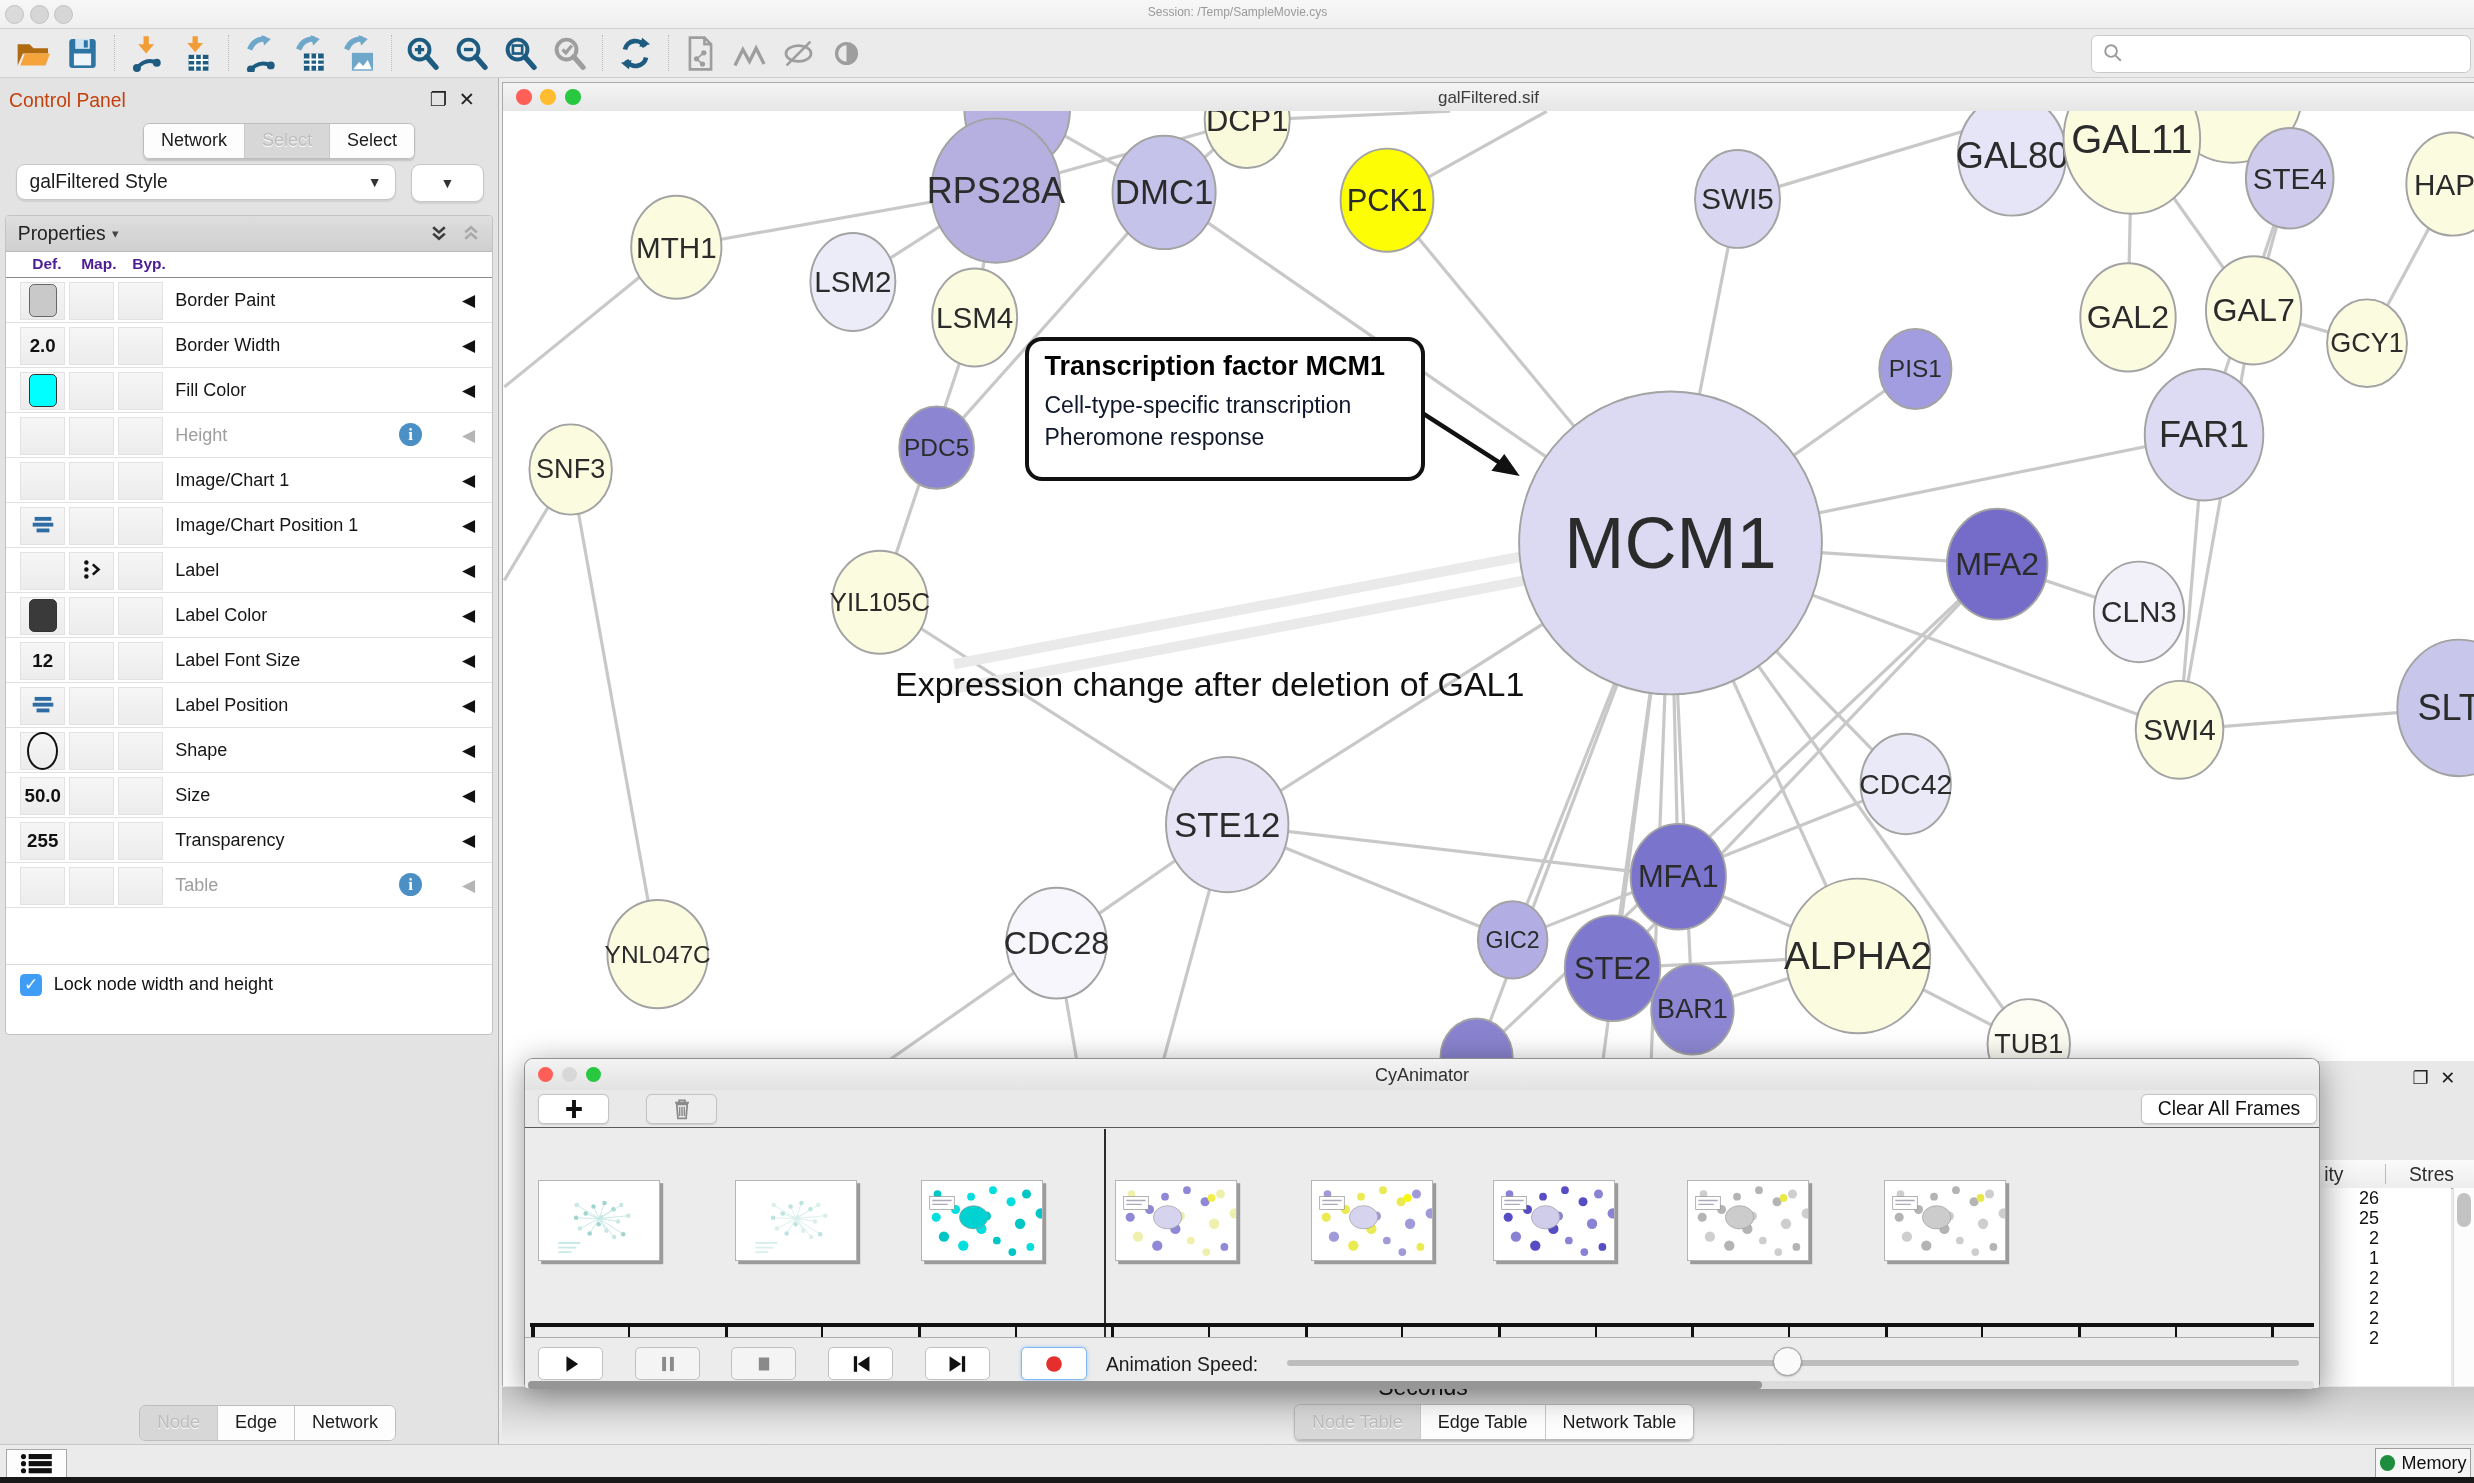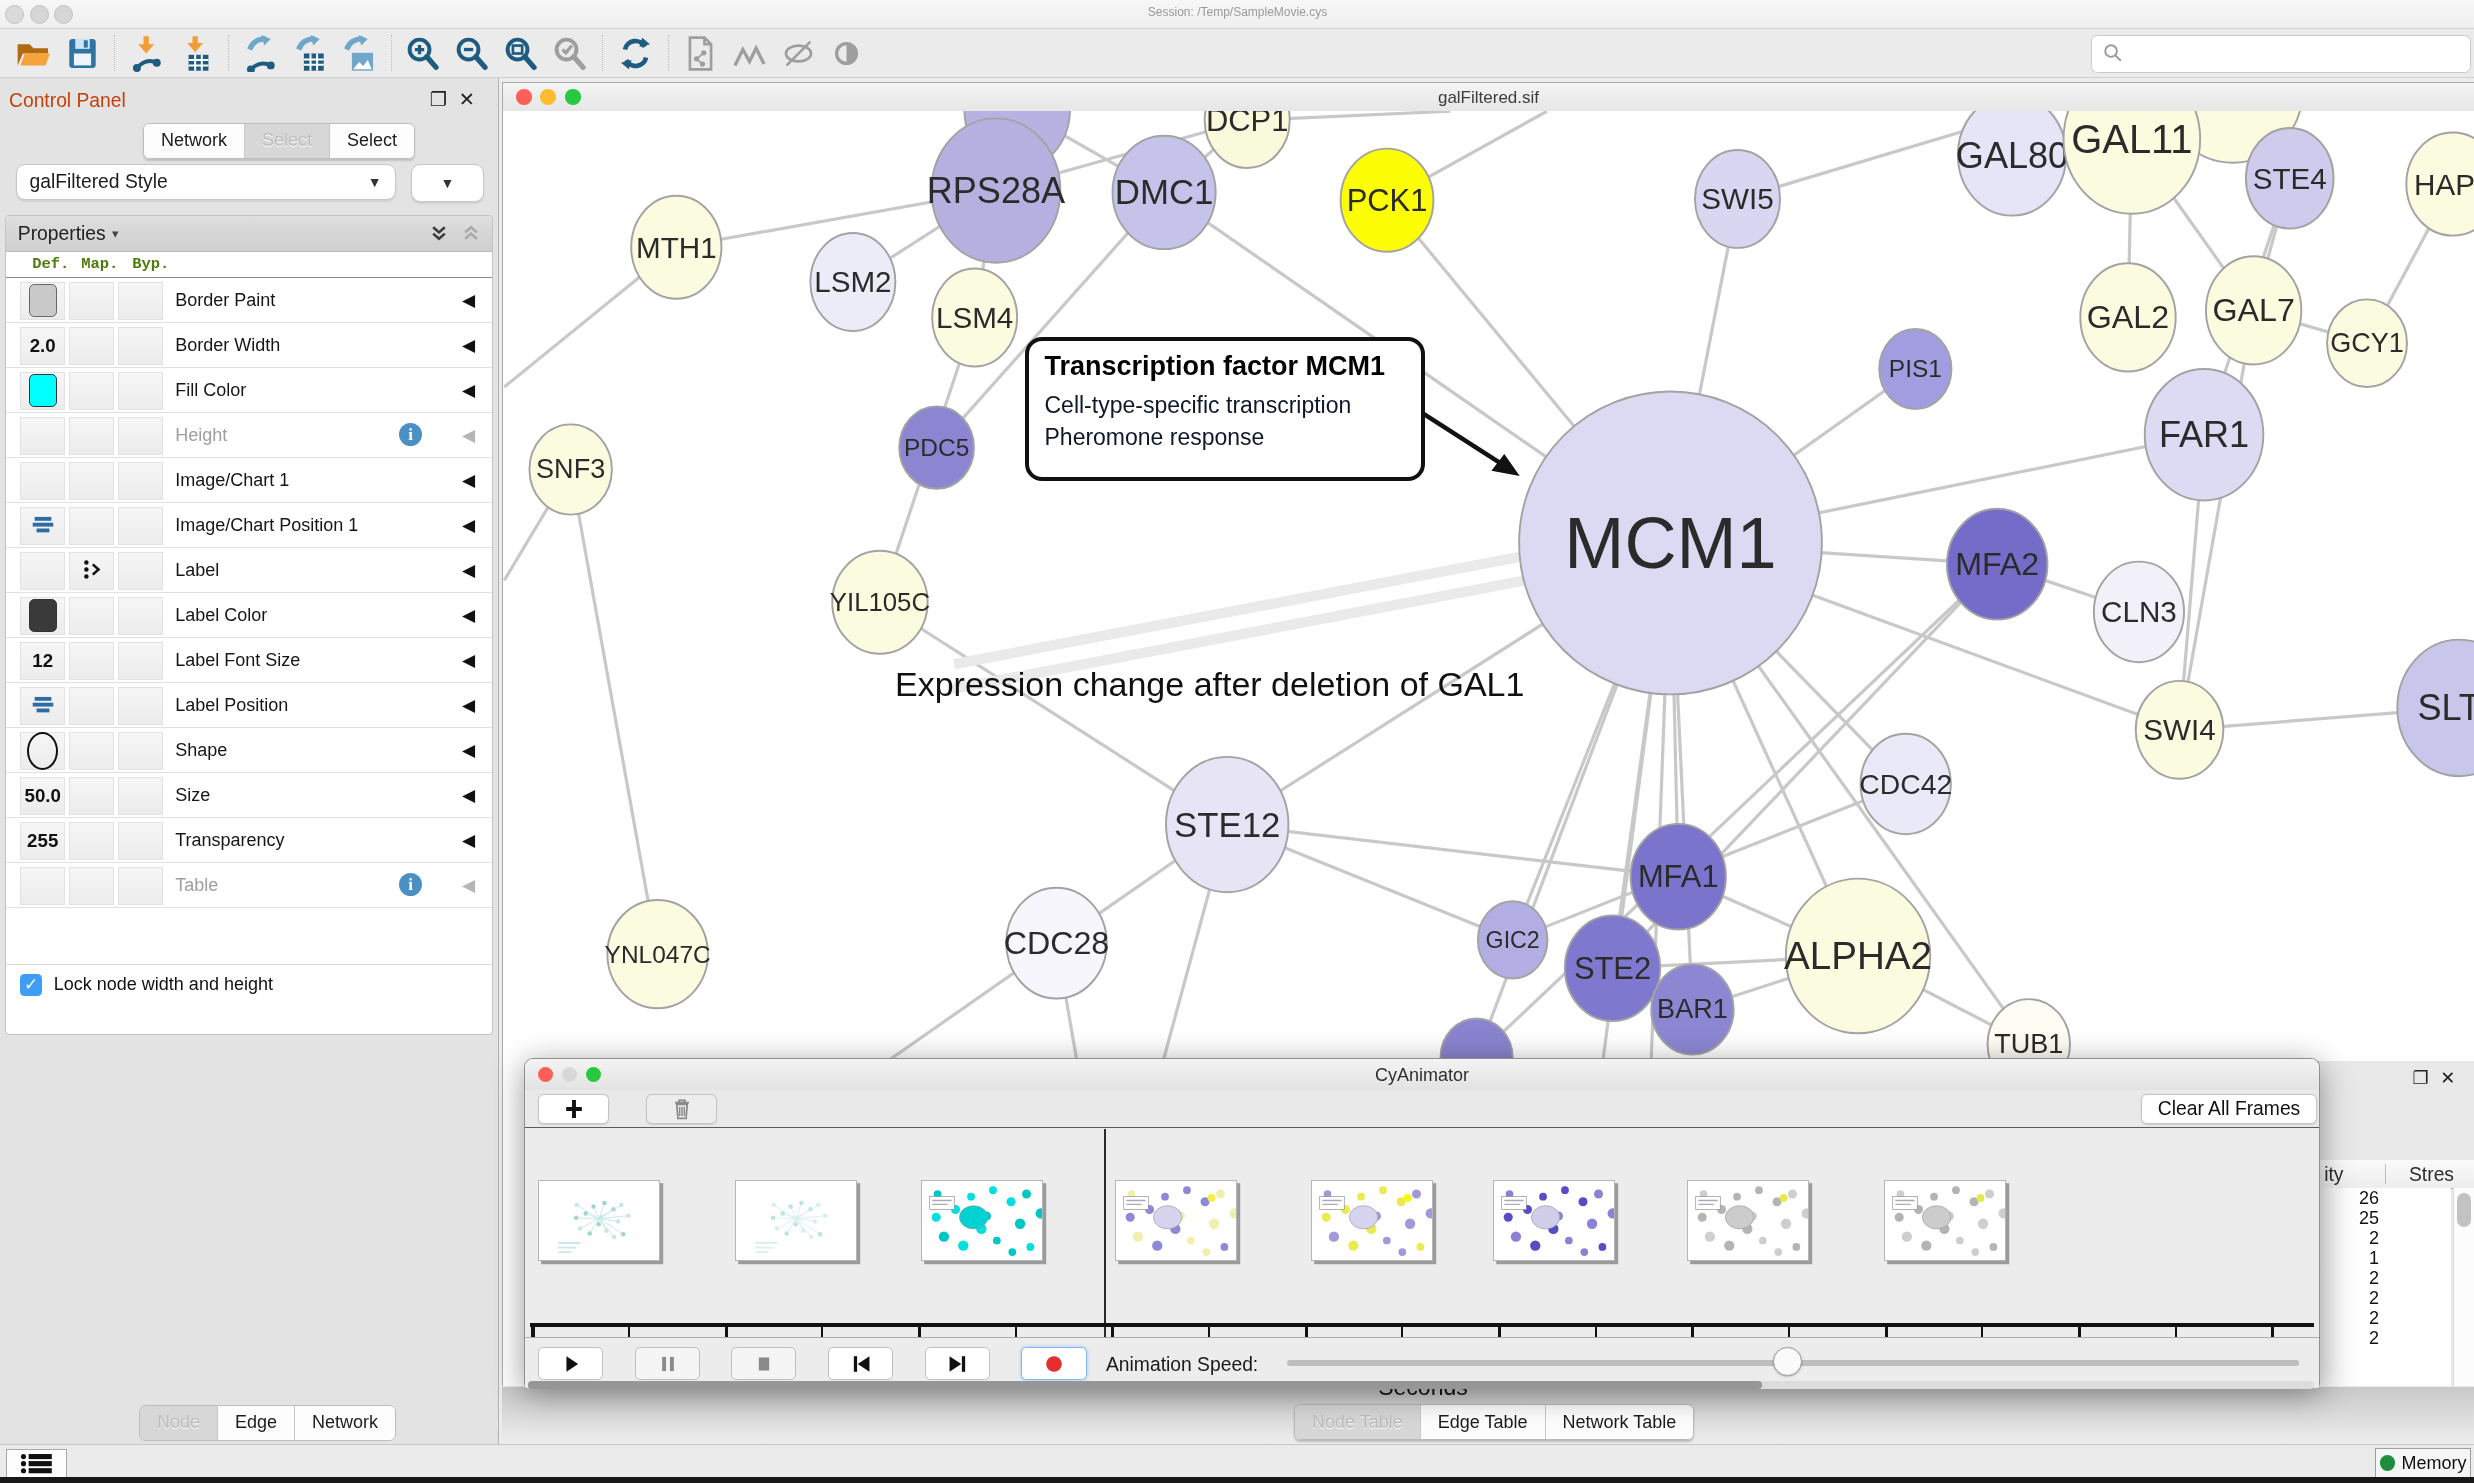--- a/index.html
+++ b/index.html
@@ -24,21 +24,21 @@
   .seg.pressed{background:#d7d7d7;color:#bdbdbd;text-shadow:0 0.6px 0 #fff;}
   #style-combo{left:15.5px;top:86px;width:380px;height:36px;background:#fff;border:0.6px solid #c6c6c6;border-radius:9px;display:flex;align-items:center;padding:0 13px;box-sizing:border-box;font-size:19.3px;color:#1d1d1d;box-shadow:0 1.3px 1.3px rgba(0,0,0,.08);}
   #style-combo .car{margin-left:auto;font-size:14px;color:#333;}
   #style-menu-btn{left:411px;top:86px;width:71px;height:36px;background:#fff;border:0.6px solid #c6c6c6;border-radius:9px;display:flex;align-items:center;justify-content:center;font-size:14px;color:#333;box-shadow:0 1.3px 1.3px rgba(0,0,0,.08);}
   #props{left:5.2px;top:137px;width:486px;height:818px;background:#fff;border:0.6px solid #c2c2c2;border-radius:3.9px;}
   #props-header{left:0;top:0;width:100%;height:35px;background:linear-gradient(#dedede,#cfcfcf);border-bottom:0.6px solid #bbb;display:flex;align-items:center;border-radius:3.9px 3.9px 0 0;}
   #props-header .t{font-size:19.3px;color:#222;margin-left:11.6px;}
   #props-header .car{font-size:13px;color:#444;margin-left:6.4px;}
   #props-header .right{margin-left:auto;margin-right:10.3px;display:flex;gap:10.3px;}
   #prop-colhead{left:0;top:36px;width:100%;height:23px;}
-  #prop-colhead span{position:absolute;font-size:15.5px;font-weight:bold;color:#4d7c0f;font-family:Liberation Mono, monospace;}
+  #prop-colhead span{position:absolute;font-size:15.5px;font-weight:bold;color:#4c1d95;}
   #prop-rows{left:0;top:61px;width:100%;border-top:1.3px solid #8a8a8a;}
   .prow{position:relative;width:100%;height:44px;border-bottom:0.6px solid #e0e0e0;background:#fff;}
   .pcell{position:absolute;top:3.9px;width:43px;height:36px;background:linear-gradient(#f6f6f6,#ececec);border:0.6px solid #e2e2e2;display:flex;align-items:center;justify-content:center;}
   .plabel{position:absolute;left:169px;top:0;height:44px;display:flex;align-items:center;font-size:18px;color:#161616;}
   .plabel.gray{color:#9e9e9e;}
   .parrow{position:absolute;right:17px;top:0;height:44px;display:flex;align-items:center;font-size:17px;color:#111;}
   .parrow.gray{color:#b5b5b5;}
   .pinfo{position:absolute;right:70px;top:10.3px;width:23px;height:23px;border-radius:50%;background:#4a90c4;color:#fff;font-size:17px;font-weight:bold;display:flex;align-items:center;justify-content:center;font-family:"Liberation Serif",serif;}
   .swatch{width:26px;height:31px;border-radius:5.2px;border:1.3px solid #555;}
   .defnum{font-size:18.7px;font-weight:bold;color:#111;}

